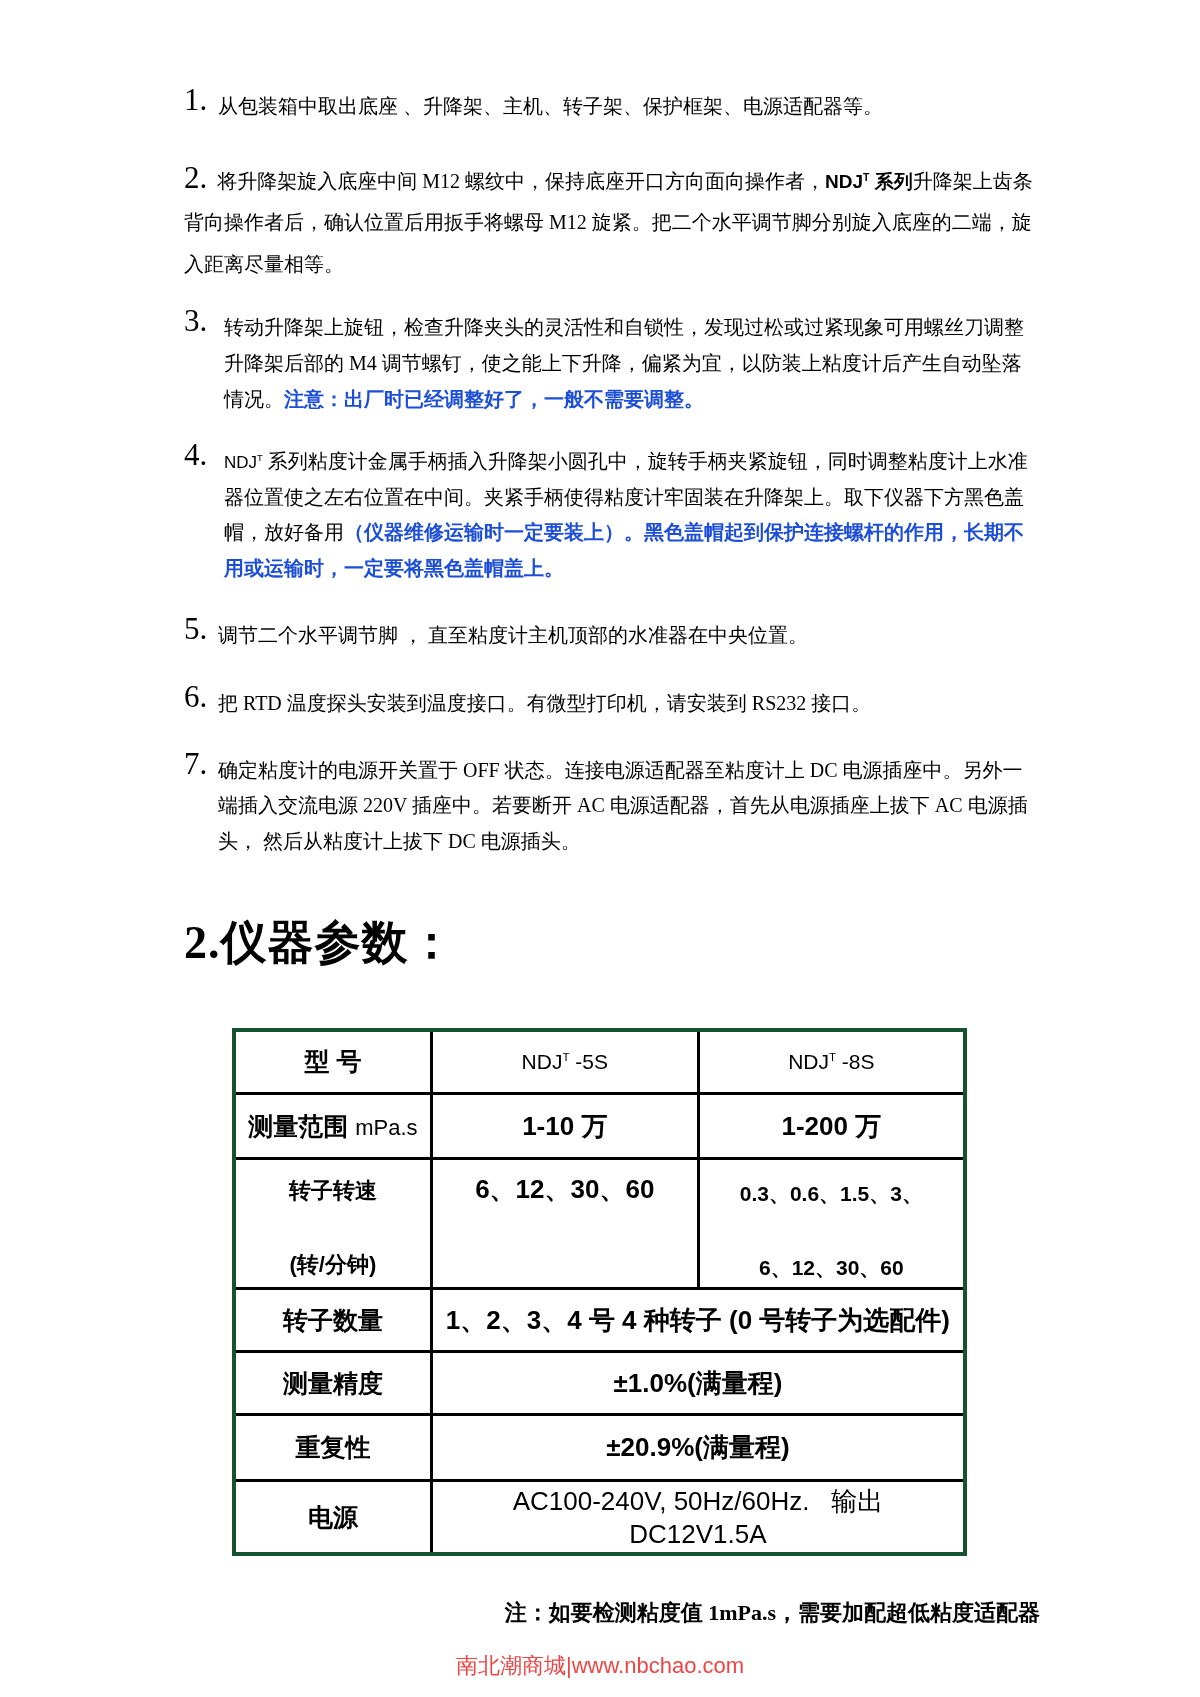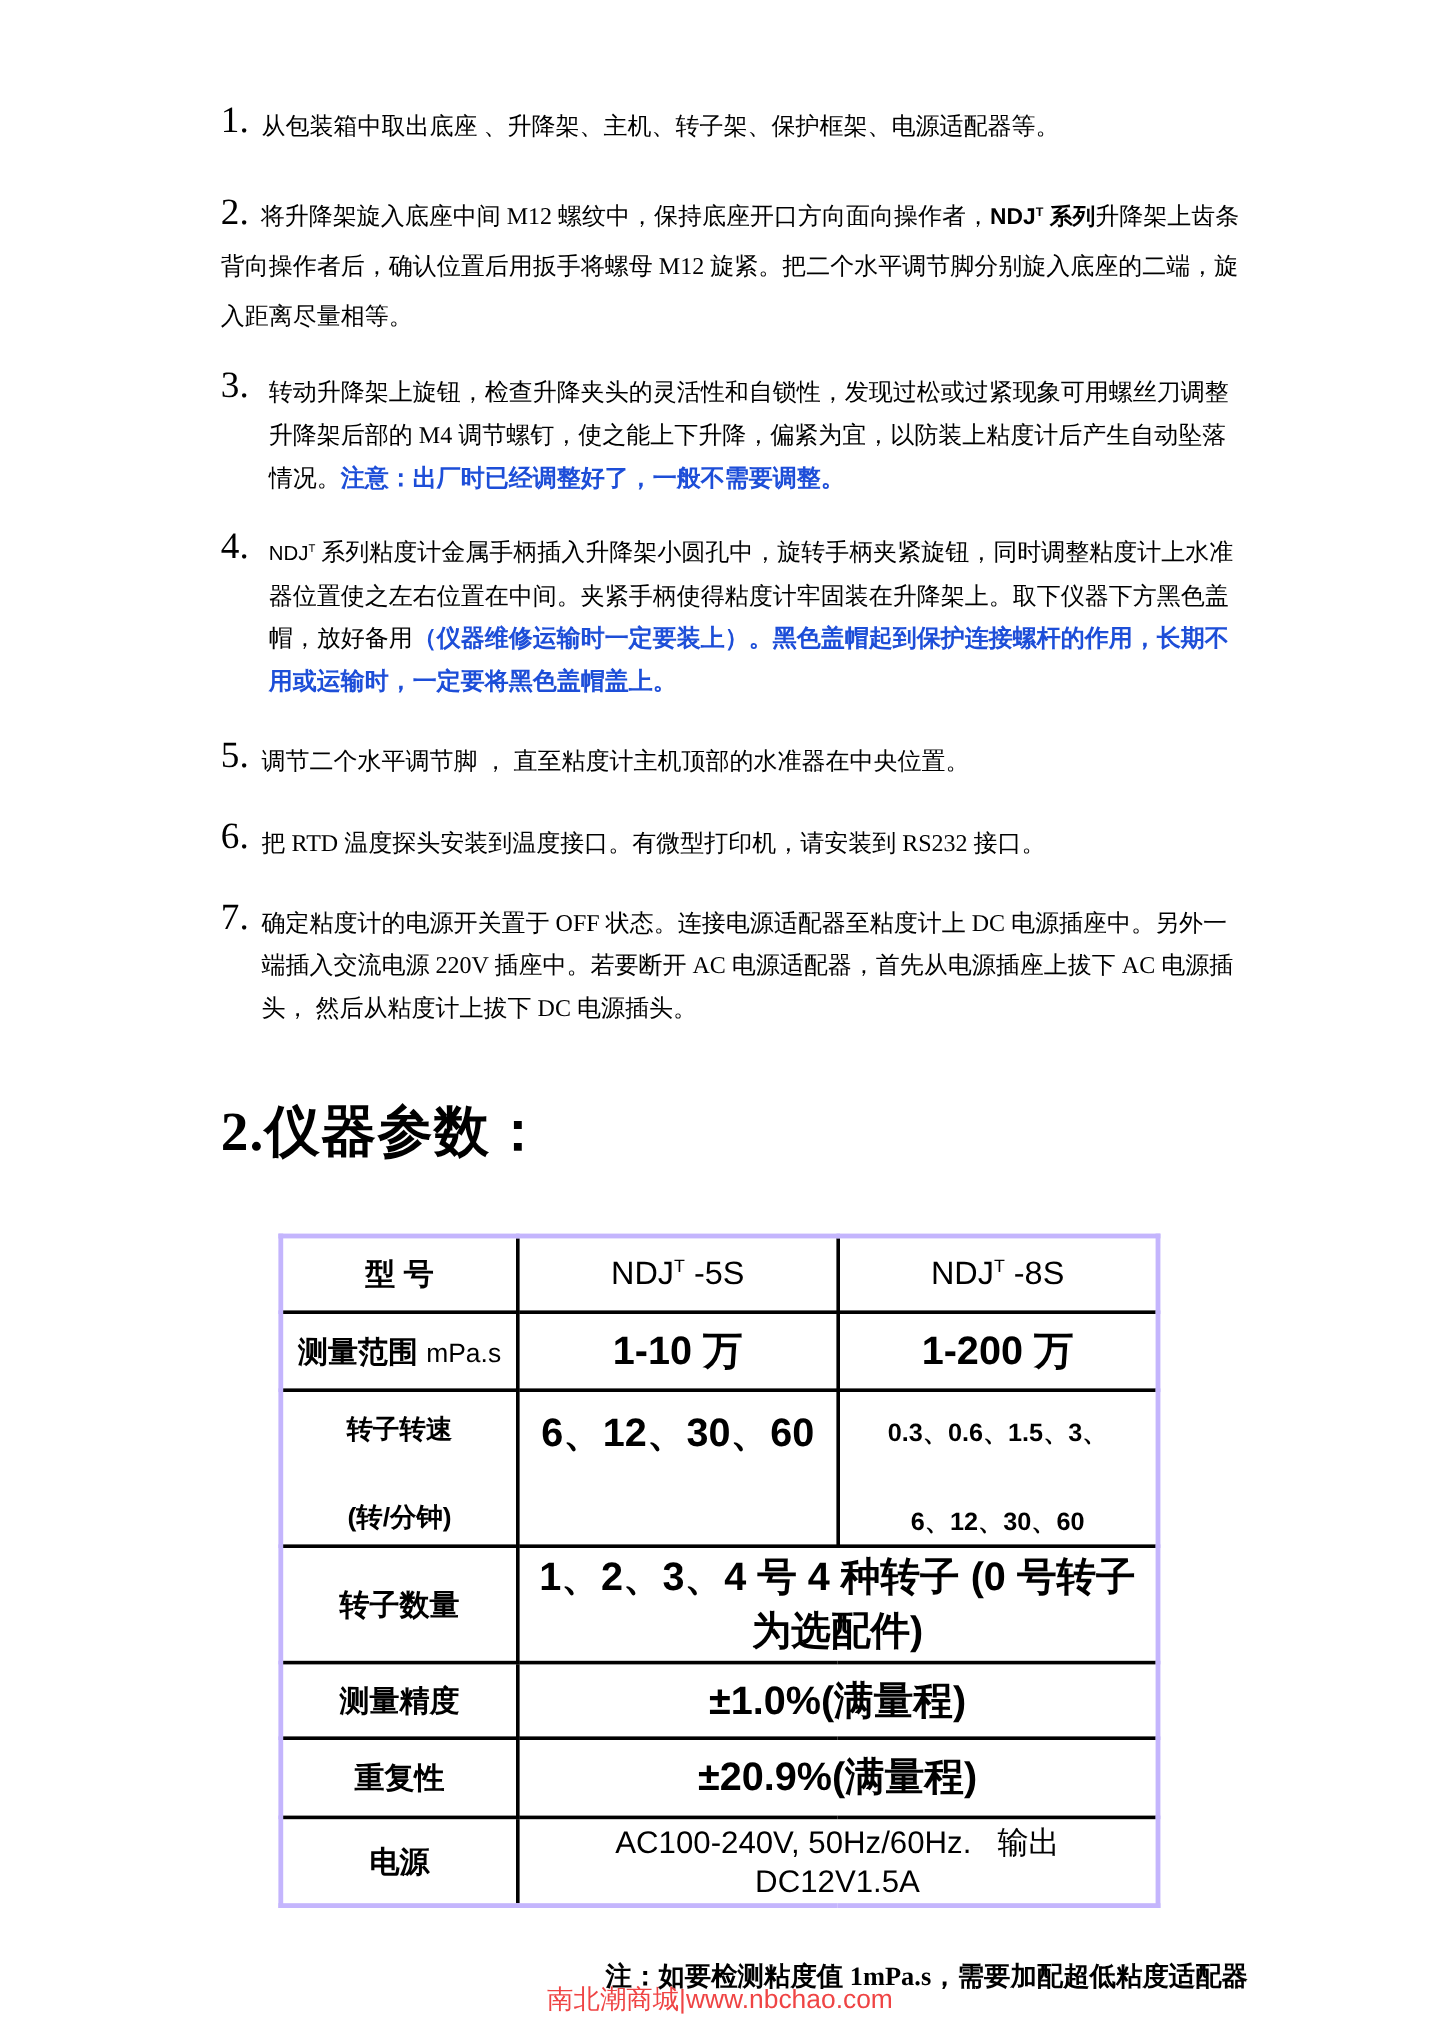--- a/index.html
+++ b/index.html
@@ -24,34 +24,34 @@
   .s7 { margin-bottom:0; }
   .red { color:#1d4ed8; font-weight:bold; }
   .brand-bold { font-family:"Liberation Sans", sans-serif; font-weight:bold; font-size:19px; }
   .brand-reg  { font-family:"Liberation Sans", sans-serif; font-weight:normal; font-size:17px;text-align:center; }
   sup { vertical-align:super; font-size:55%; line-height:0; }
 
   
   .section-title { font-family:"Liberation Serif", serif; font-weight:bold; font-size:46px; letter-spacing:1px; margin:52px 0 0 0; }
 
   
-  table.spec { width:735px; margin:54px 0 0 48px; border-collapse:collapse; border:4px solid #c4b5fd;
+  table.spec { width:735px; margin:54px 0 0 48px; border-collapse:collapse; border:4px solid #14532d;
                font-family:"Liberation Sans", sans-serif; table-layout:fixed;padding-left:31px; }
   .spec col.c1 { width:27%; } .spec col.c2 { width:36.5%; } .spec col.c3 { width:36.5%; }
   .spec th, .spec td { border:3px solid #000; text-align:center; vertical-align:middle; padding:2px 4px; }
   .spec th { font-weight:bold; font-size:25px; }
   .rh1 th, .rh1 td { height:64px; }
   .rh2 th, .rh2 td { height:65px; }
   .rh3 th, .rh3 td { height:130px; vertical-align:top; }
   .rh4 th, .rh4 td { height:63px; }
   .rh5 th, .rh5 td { height:63px; }
   .rh6 th, .rh6 td { height:66px; }
   .rh7 th, .rh7 td { height:66px; }
-  td.model { font-size:27px; font-weight:normal; }
-  td.bigval { font-size:33px; font-weight:bold; }
+  td.model { font-size:21px; font-weight:normal; }
+  td.bigval { font-size:26px; font-weight:bold; }
   .unit { font-weight:normal; font-size:22px; }
   .rh3 th { font-size:22px; padding-top:16px; }
   .rh3 .line2 { margin-top:44px; }
   .rh3 td.bigval { padding-top:12px; }
   .rh3 td.medval { font-size:21px; font-weight:bold; padding-top:20px; }
   .rh3 td.medval .line2 { margin-top:46px; }
   td.powerval { font-size:26px; font-weight:normal; white-space:pre-wrap; }
 
   
   .note { margin-top:42px; font-size:22px; font-weight:bold; font-family:"Liberation Serif", serif;text-align:right; }

